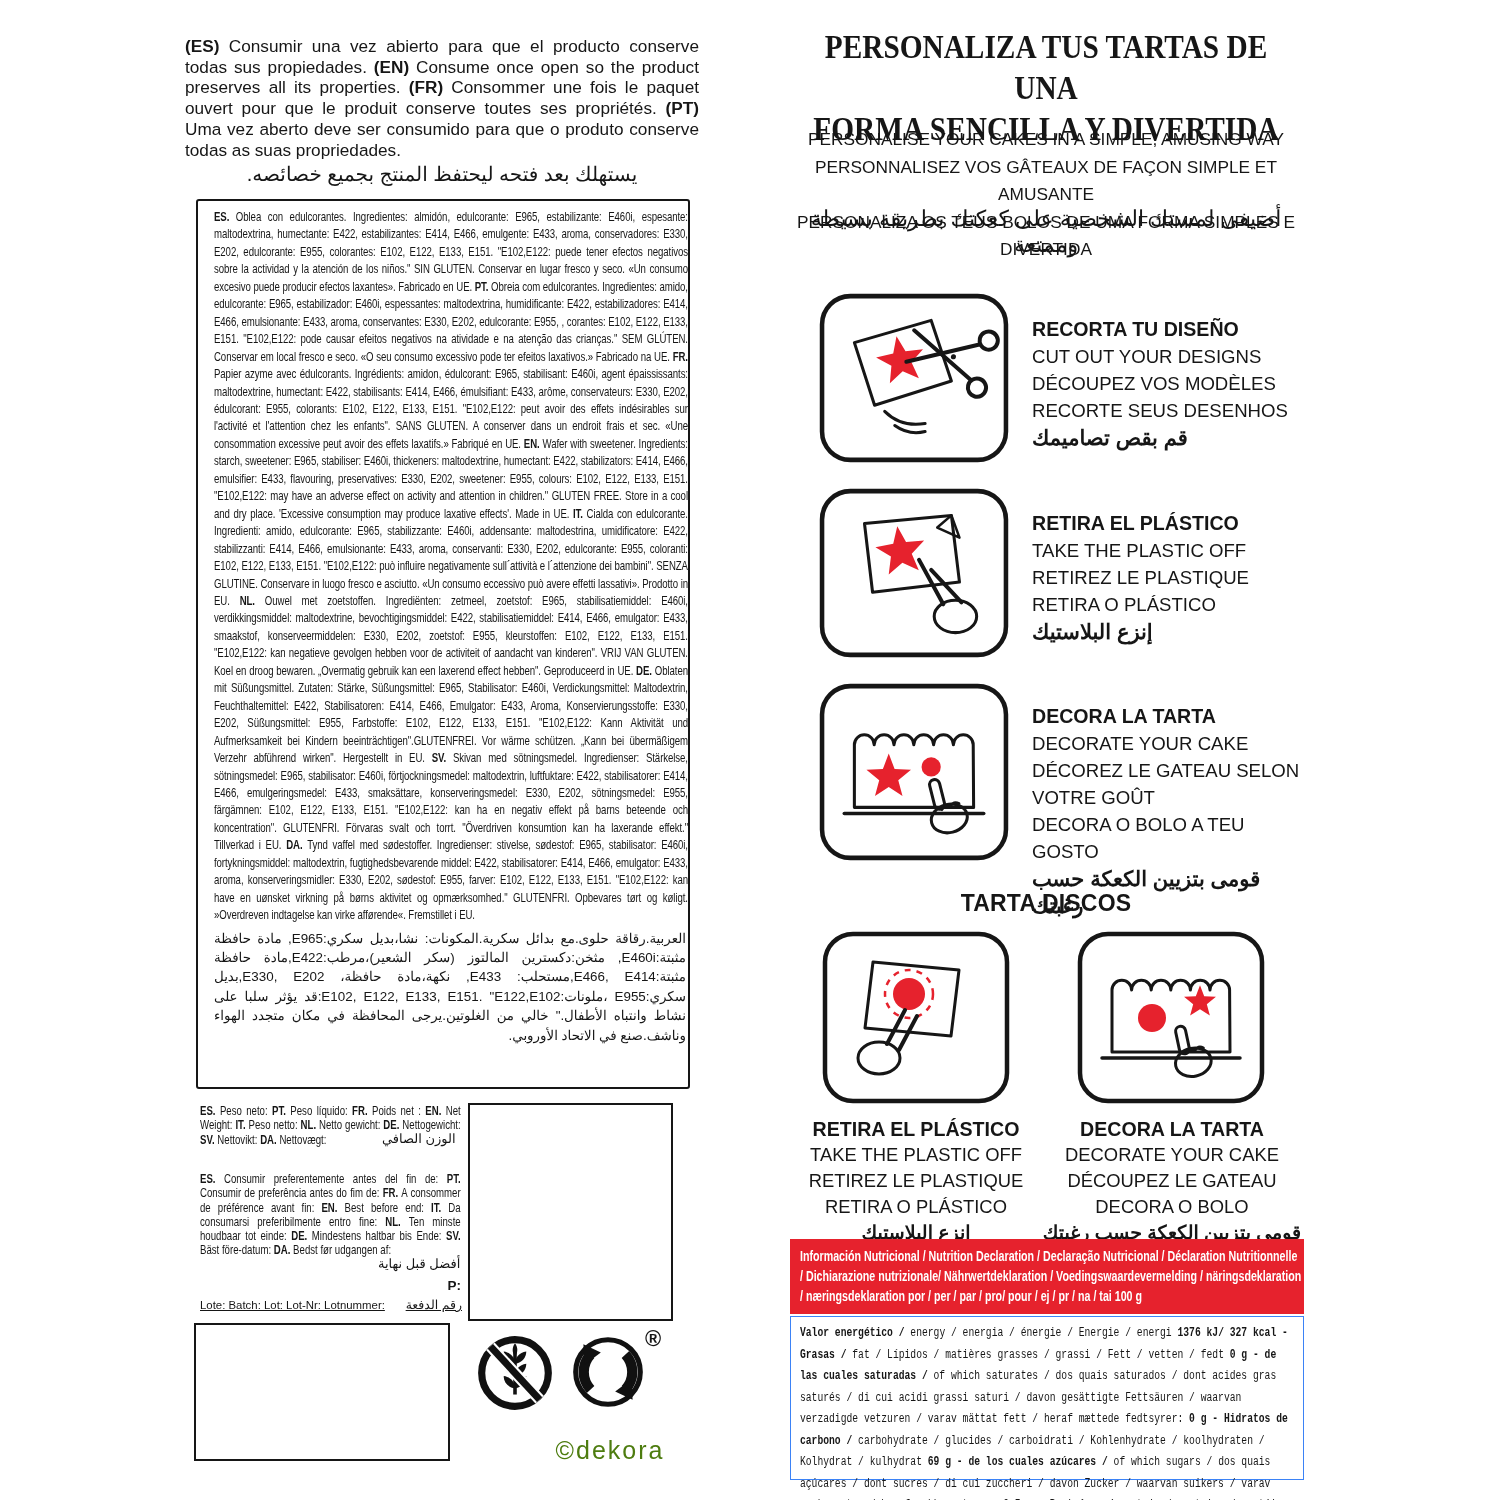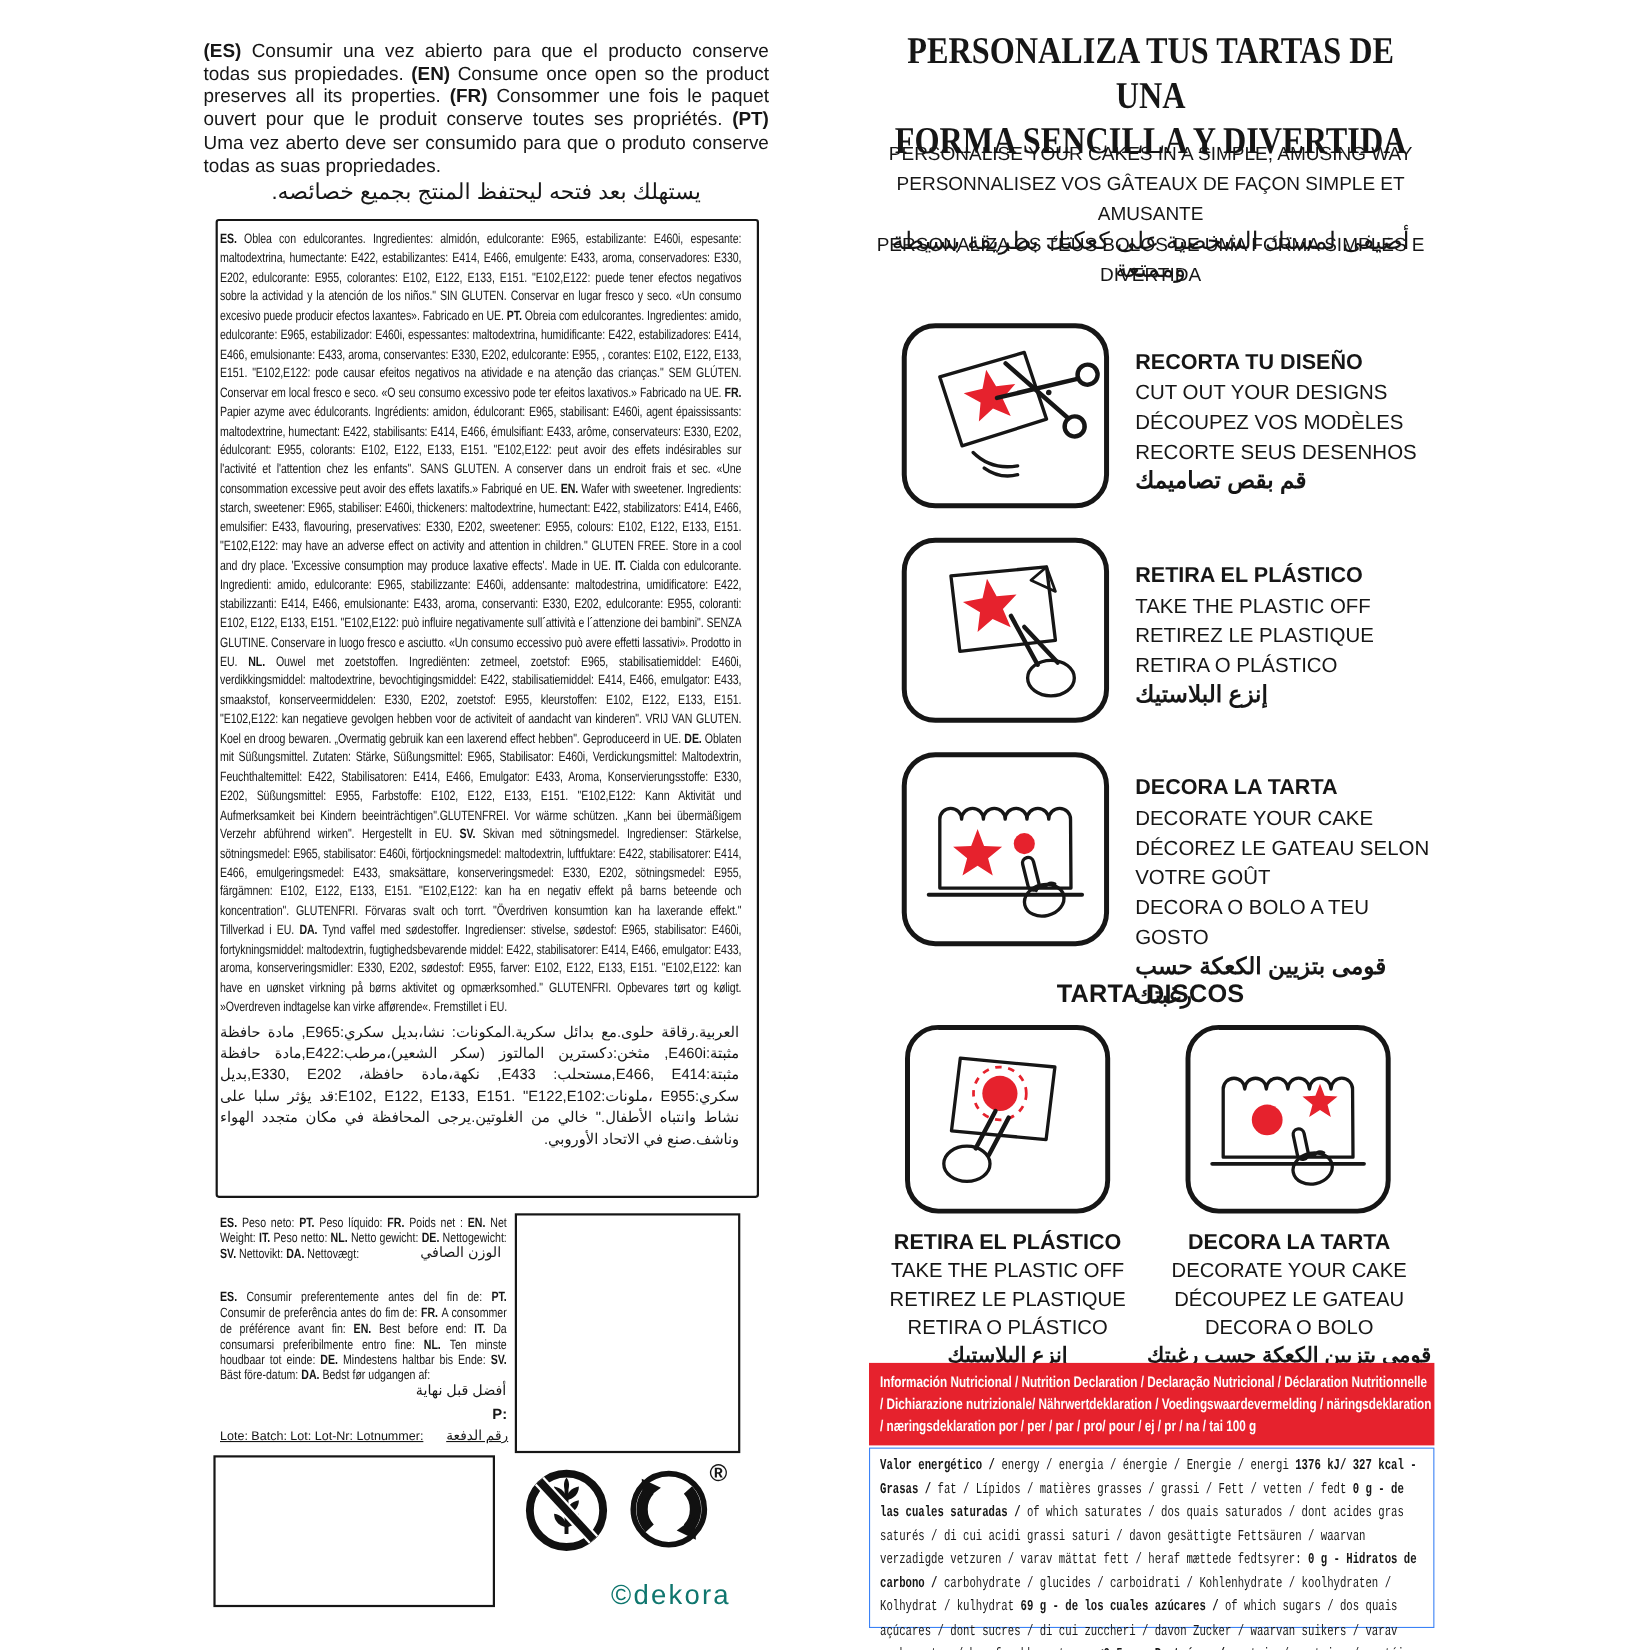--- a/index.html
+++ b/index.html
@@ -4,36 +4,36 @@
 <style>
   html,body{margin:0;padding:0;background:#fff;}
   #page{position:relative;width:1500px;height:1500px;background:#fff;overflow:hidden;
         font-family:"Liberation Sans",sans-serif;color:#161616;}
   .abs{position:absolute;}
   b{font-weight:700;}
   
   .notice{left:185px;top:36px;width:514px;font-size:17.2px;line-height:20.7px;text-align:justify;}
   .notice-ar{left:185px;top:162px;width:514px;font-size:20px;text-align:center;direction:rtl;}
   .ing-box{left:196px;top:199px;width:494px;height:890px;border:2px solid #161616;border-radius:3px;
-           padding:8px 2px;box-sizing:border-box;}
+           padding:8px 16px;box-sizing:border-box;}
   .ing-text{width:610px;transform:scaleX(0.777);transform-origin:0 0;font-size:12.4px;
             line-height:17.45px;text-align:justify;letter-spacing:-0.1px;}
   .ing-ar{width:472px;direction:rtl;font-size:13.4px;line-height:19.4px;text-align:justify;margin-top:4px;}
   .smallblk{width:330px;transform:scaleX(0.79);transform-origin:0 0;font-size:12.2px;
             line-height:14.3px;text-align:justify;}
   .wb{left:200px;top:1104px;}
   .bb{left:200px;top:1172px;}
   .ar-inline{position:absolute;direction:rtl;font-size:13px;}
   .plabel{left:200px;top:1278px;width:261px;text-align:right;font-weight:700;font-size:13.5px;}
   .lotline{left:200px;top:1297px;width:262px;display:flex;justify-content:space-between;
            font-size:11.4px;align-items:baseline;text-decoration:underline;}
   .lot-ar{direction:rtl;font-size:12.5px;}
   .wbox1{left:468px;top:1103px;width:201px;height:214px;border:2px solid #161616;}
   .wbox2{left:194px;top:1323px;width:252px;height:134px;border:2px solid #161616;}
-  .copyright{left:510px;top:1436px;width:200px;text-align:center;font-size:25px;letter-spacing:2px;color:#0f766e;}
+  .copyright{left:510px;top:1436px;width:200px;text-align:center;font-size:25px;letter-spacing:2px;color:#4d7c0f;}
   .regmark{left:645px;top:1326px;font-size:22px;font-weight:700;}
   
   .titlewrap{left:795px;top:26px;width:502px;font-family:Liberation Serif, serif;}
   .titleinner{width:590px;margin-left:-44px;transform:scaleX(0.85);transform-origin:50% 0;
               text-align:center;font-weight:700;font-size:34.5px;line-height:41px;}
   .subs{left:790px;top:126px;width:512px;text-align:center;font-size:17.3px;line-height:27.5px;}
   .sub-ar{left:790px;top:206px;width:512px;text-align:center;direction:rtl;font-size:22px;}
   .h2{left:790px;width:512px;text-align:center;font-weight:700;font-size:23px;letter-spacing:0.2px;}
   .stepicon{position:absolute;left:818px;width:192px;height:172px;}
   .stepicon svg{width:100%;height:100%;}

